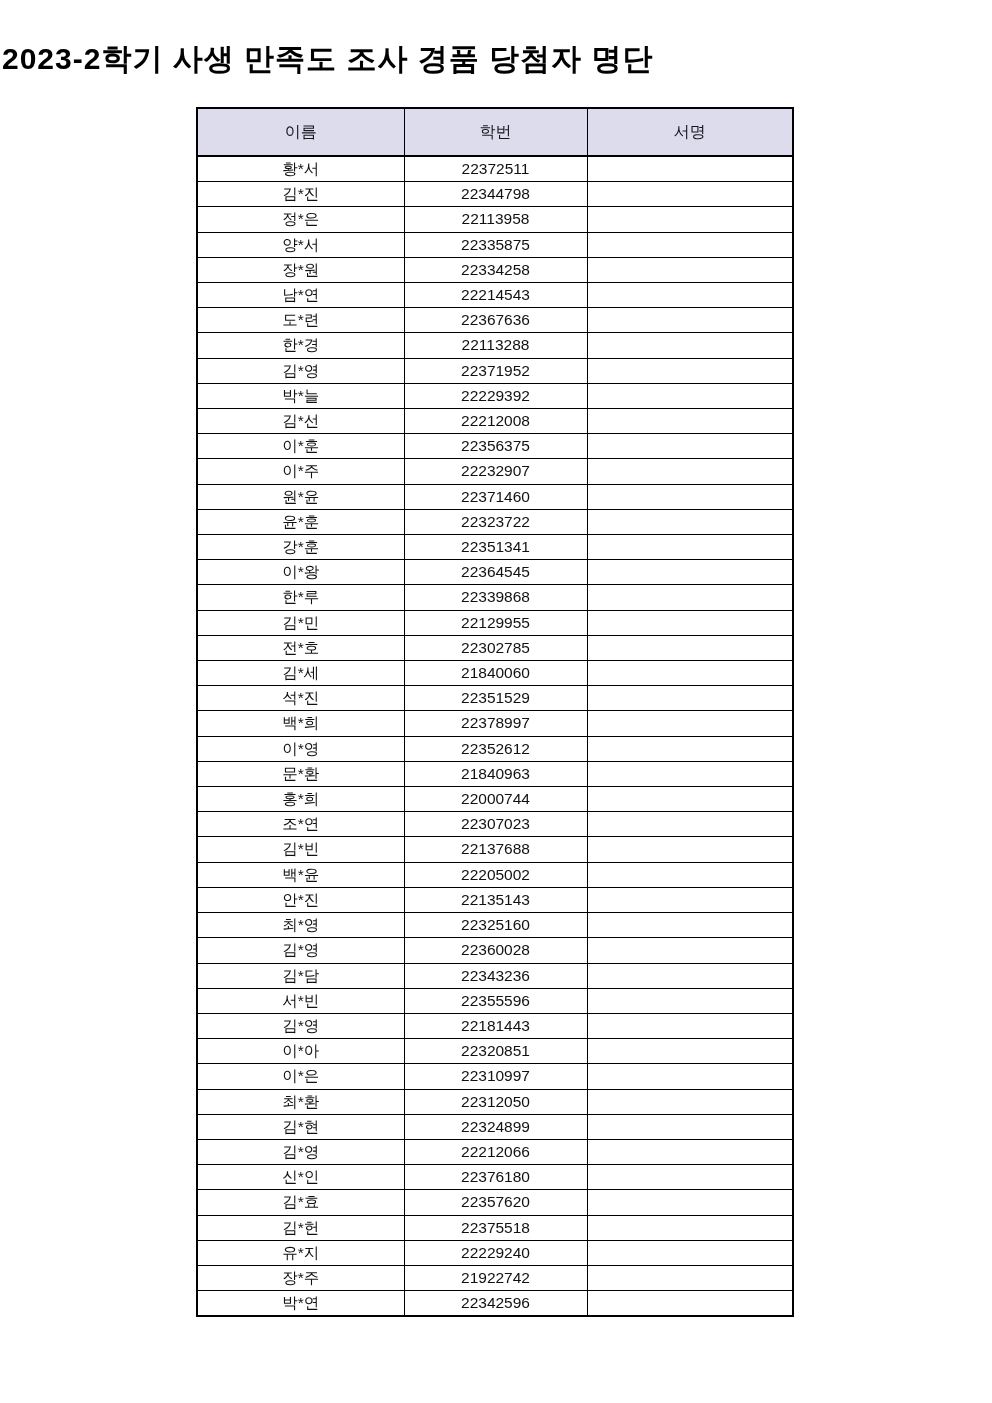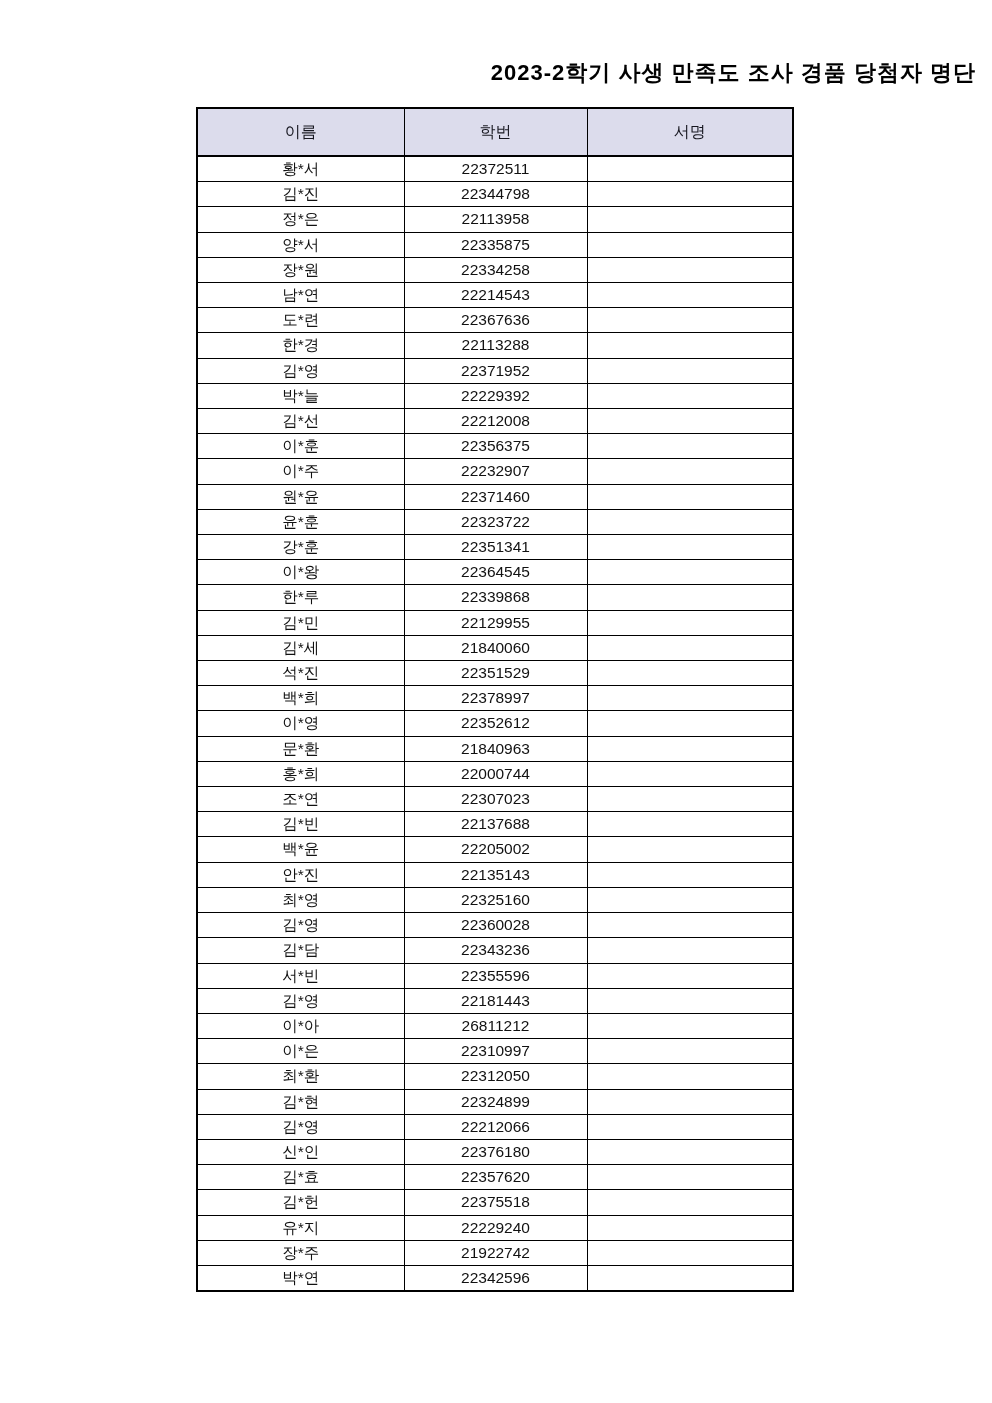--- a/index.html
+++ b/index.html
@@ -10,24 +10,24 @@
   .page {
     position: relative;
     width: 992px;
     height: 1403px;
     background: #ffffff;
     font-family: "Liberation Sans", "DejaVu Sans", sans-serif;
     color: #000000;
     overflow: hidden;
   }
   .title {
-    margin: 16px;
+    margin: 2px;
     padding-top: 40px;
-    text-align: right;
-    font-size: 22px;
+    text-align: left;
+    font-size: 30px;
     line-height: 34px;
     font-weight: 800;
     letter-spacing: 1px;
     color: #000000;
   }
   table.winners {
     position: absolute;
     left: 196px;
     top: 107px;
     border-collapse: collapse;
@@ -172,20 +172,25 @@
           <td>한*루</td>
           <td>22339868</td>
           <td></td>
         </tr>
         <tr>
           <td>김*민</td>
           <td>22129955</td>
           <td></td>
         </tr>
         <tr>
+          <td>전*호</td>
+          <td>22302785</td>
+          <td></td>
+        </tr>
+        <tr>
           <td>김*세</td>
           <td>21840060</td>
           <td></td>
         </tr>
         <tr>
           <td>석*진</td>
           <td>22351529</td>
           <td></td>
         </tr>
         <tr>
@@ -248,21 +253,21 @@
           <td>22355596</td>
           <td></td>
         </tr>
         <tr>
           <td>김*영</td>
           <td>22181443</td>
           <td></td>
         </tr>
         <tr>
           <td>이*아</td>
-          <td>26811212</td>
+          <td>22320851</td>
           <td></td>
         </tr>
         <tr>
           <td>이*은</td>
           <td>22310997</td>
           <td></td>
         </tr>
         <tr>
           <td>최*환</td>
           <td>22312050</td>

